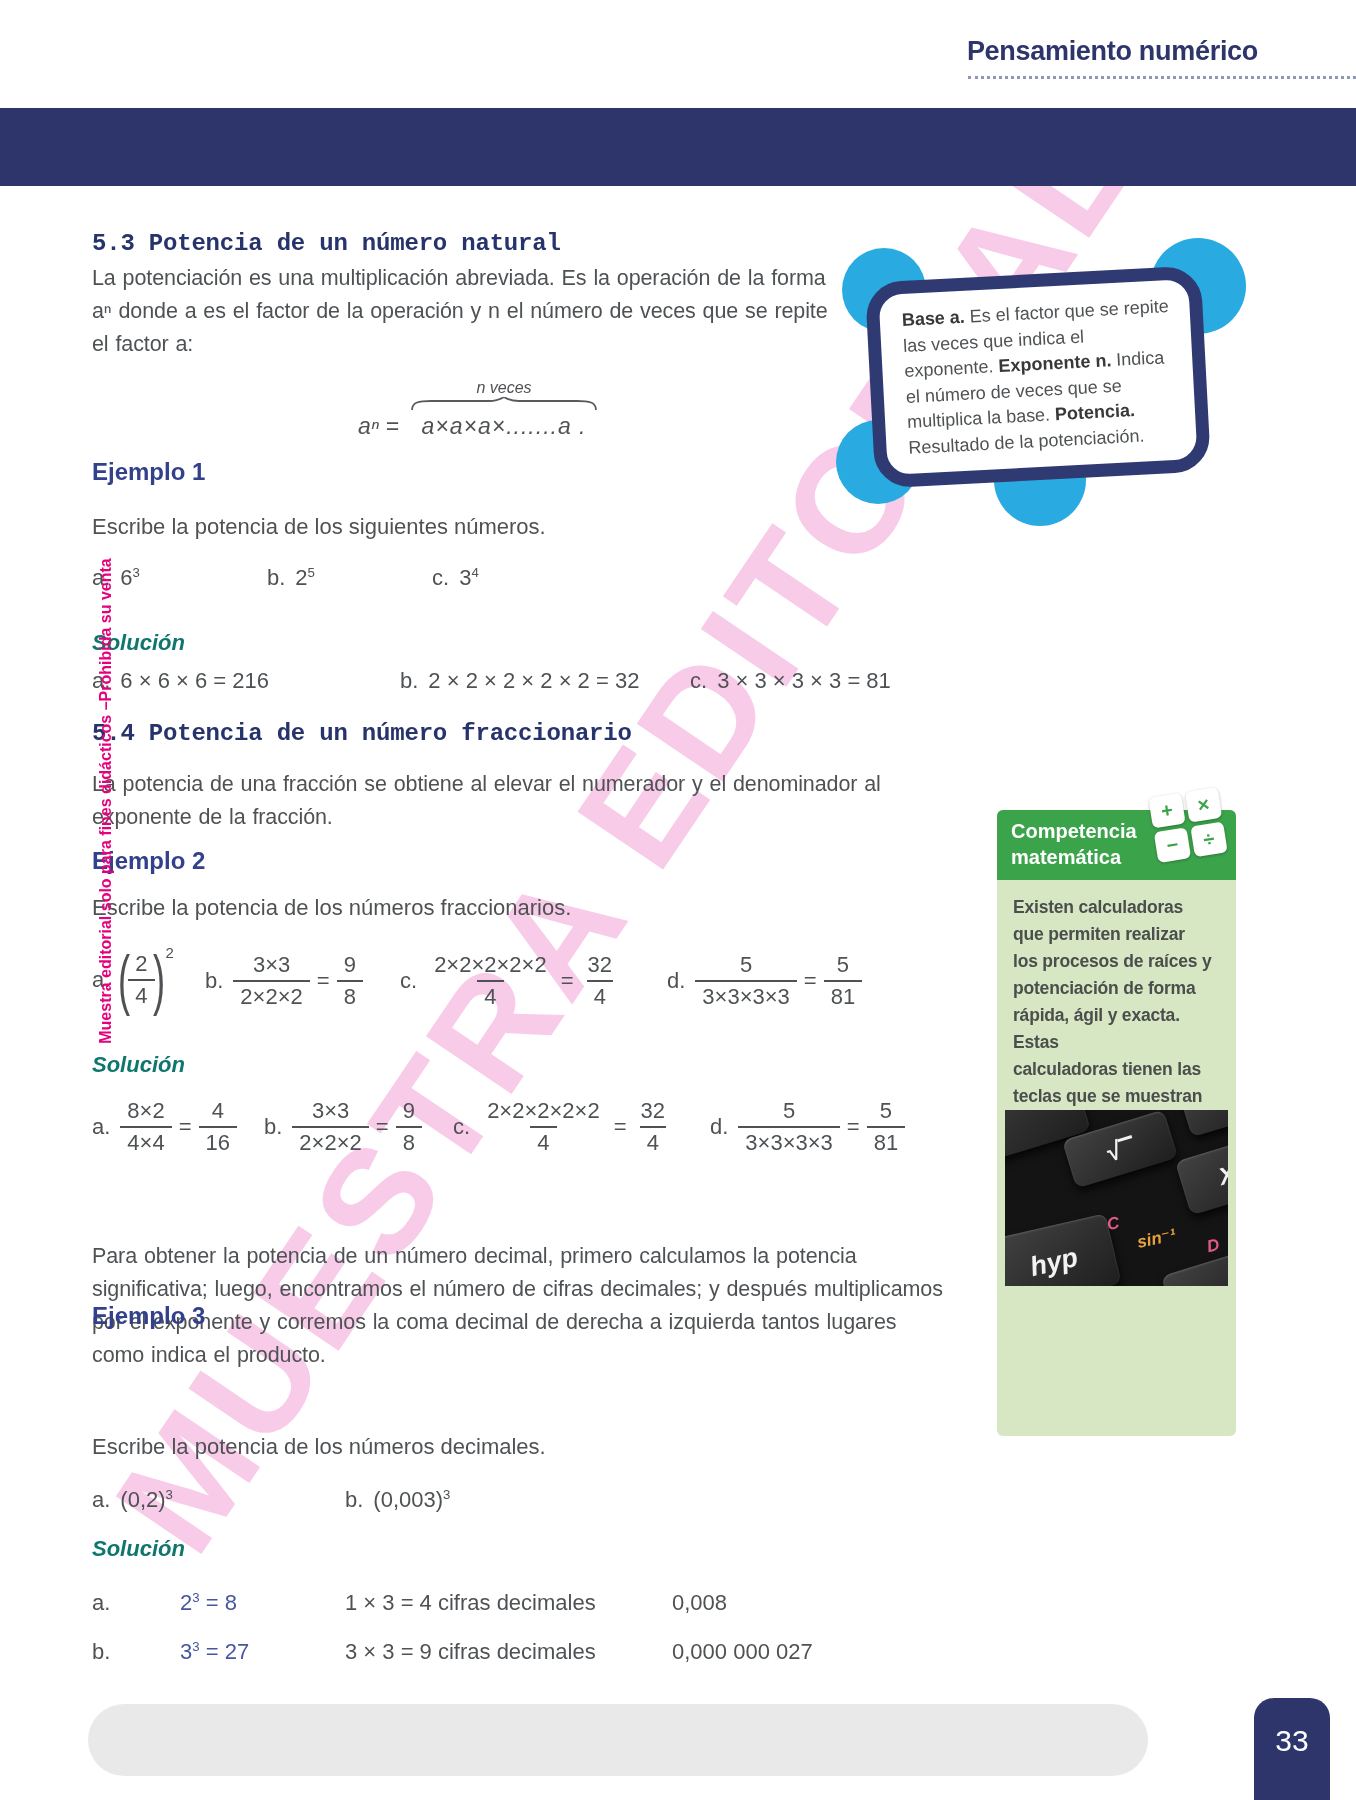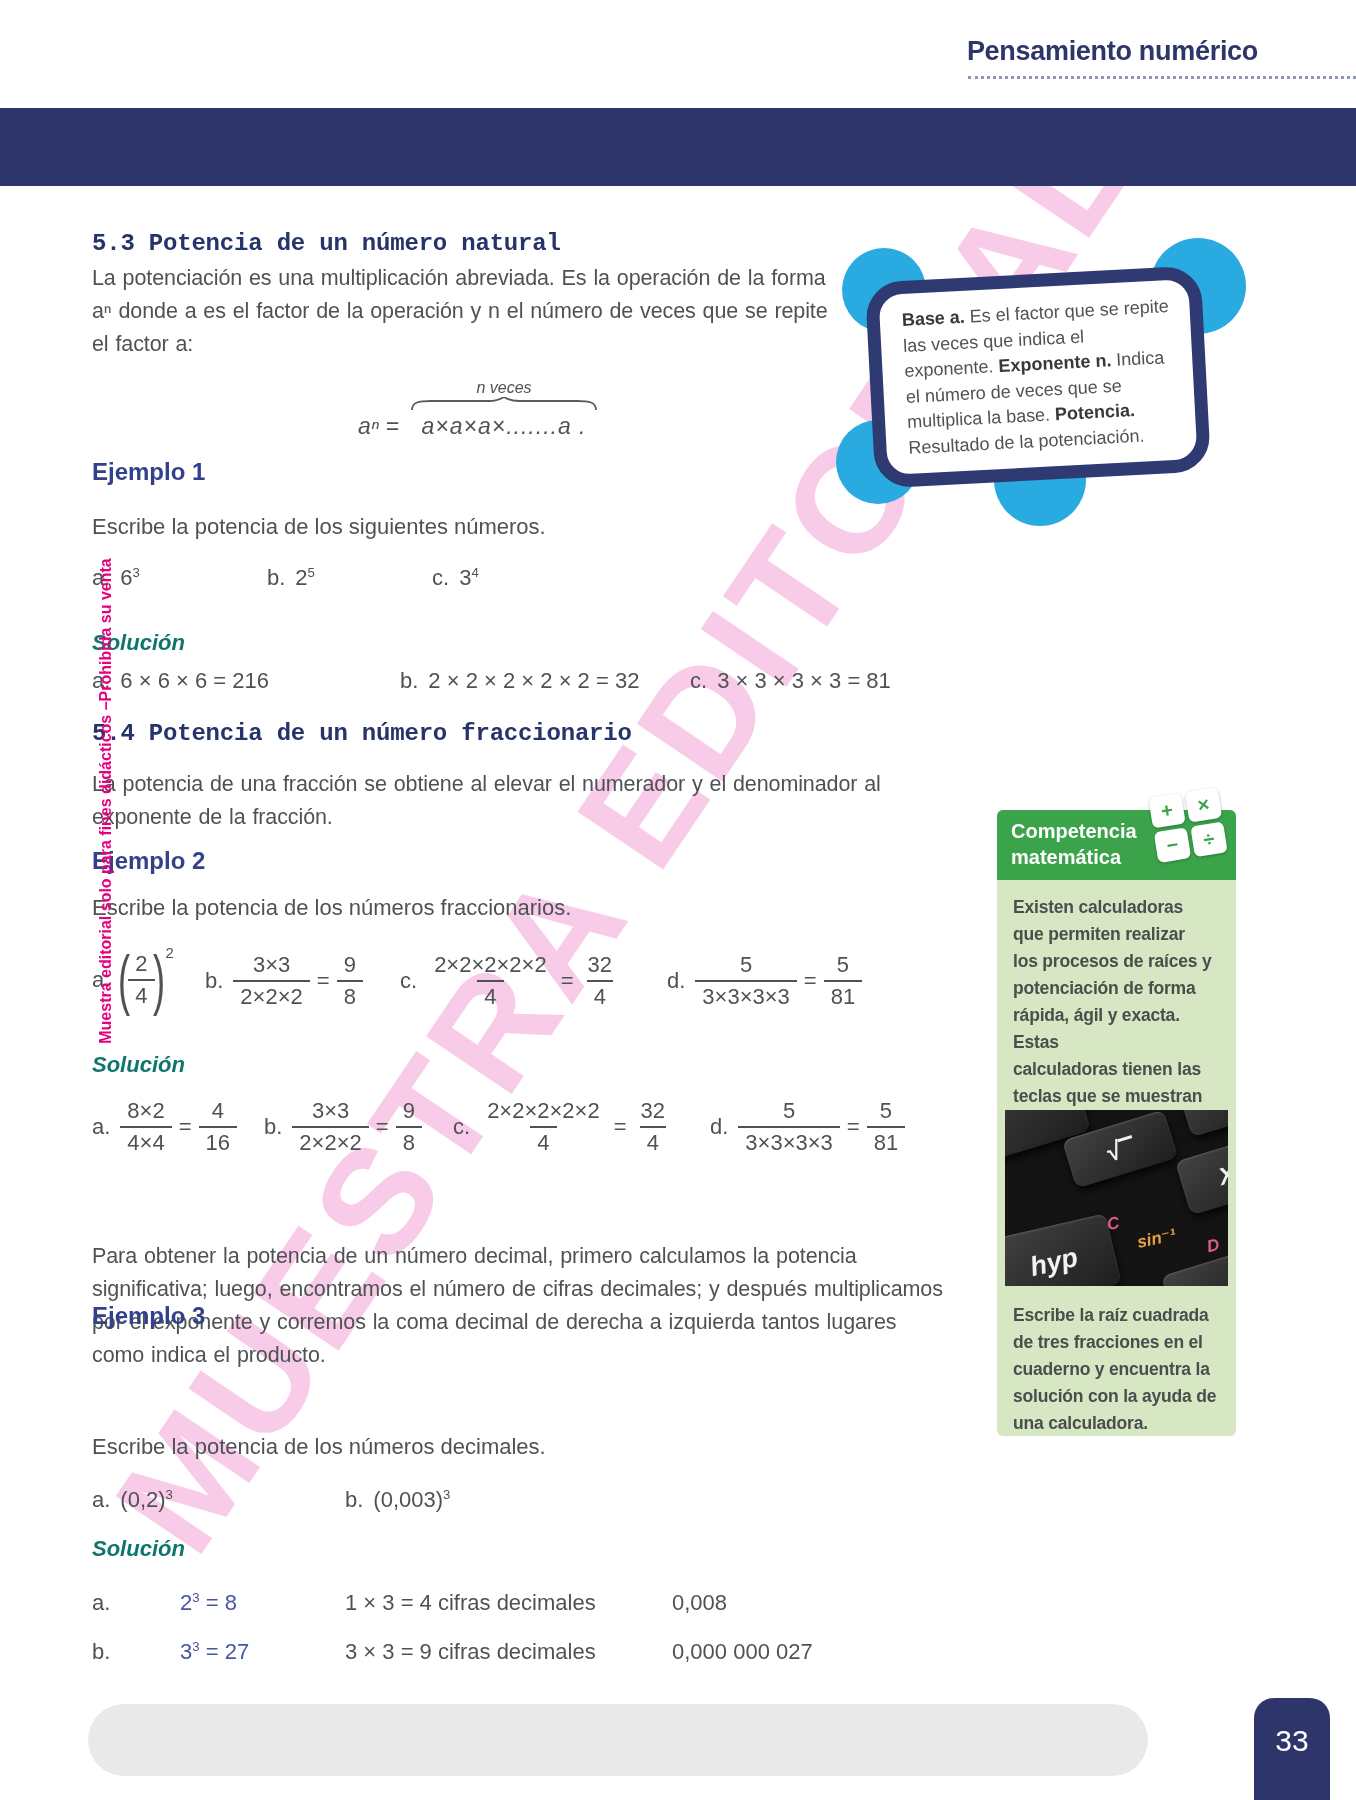--- a/index.html
+++ b/index.html
@@ -279,25 +279,20 @@
             <span>√</span>
             <span class="vinc"></span>
           </div>
         <div class="ckey" style="left:176px;top:36px;width:100px;height:56px;font-size:24px">X²</div>
         <div class="ckey" style="left:-12px;top:116px;width:122px;height:72px;font-size:27px;transform:rotate(-13deg)">hyp</div>
         <div class="ckey" style="left:162px;top:152px;width:90px;height:54px"></div>
         <div class="clab" style="left:102px;top:104px;color:#e05a86;font-size:17px">C</div>
         <div class="clab" style="left:132px;top:118px;color:#e8a33c;font-size:17px">sin⁻¹</div>
         <div class="clab" style="left:202px;top:126px;color:#e05a86;font-size:17px">D</div>
       </div>
-      <div class="sb-text" style="top:492px">Escribe la raíz cuadrada
-de tres fracciones en el
-cuaderno y encuentra la
-solución con la ayuda de
-una calculadora.</div>
     </div>
 
     <div class="dba">
     </div>
     <div class="ptab"><span>33</span></div>
 
   </div>
 
   <div class="wm-vert">Muestra editorial solo para fines didácticos –Prohibida su venta</div>
 

